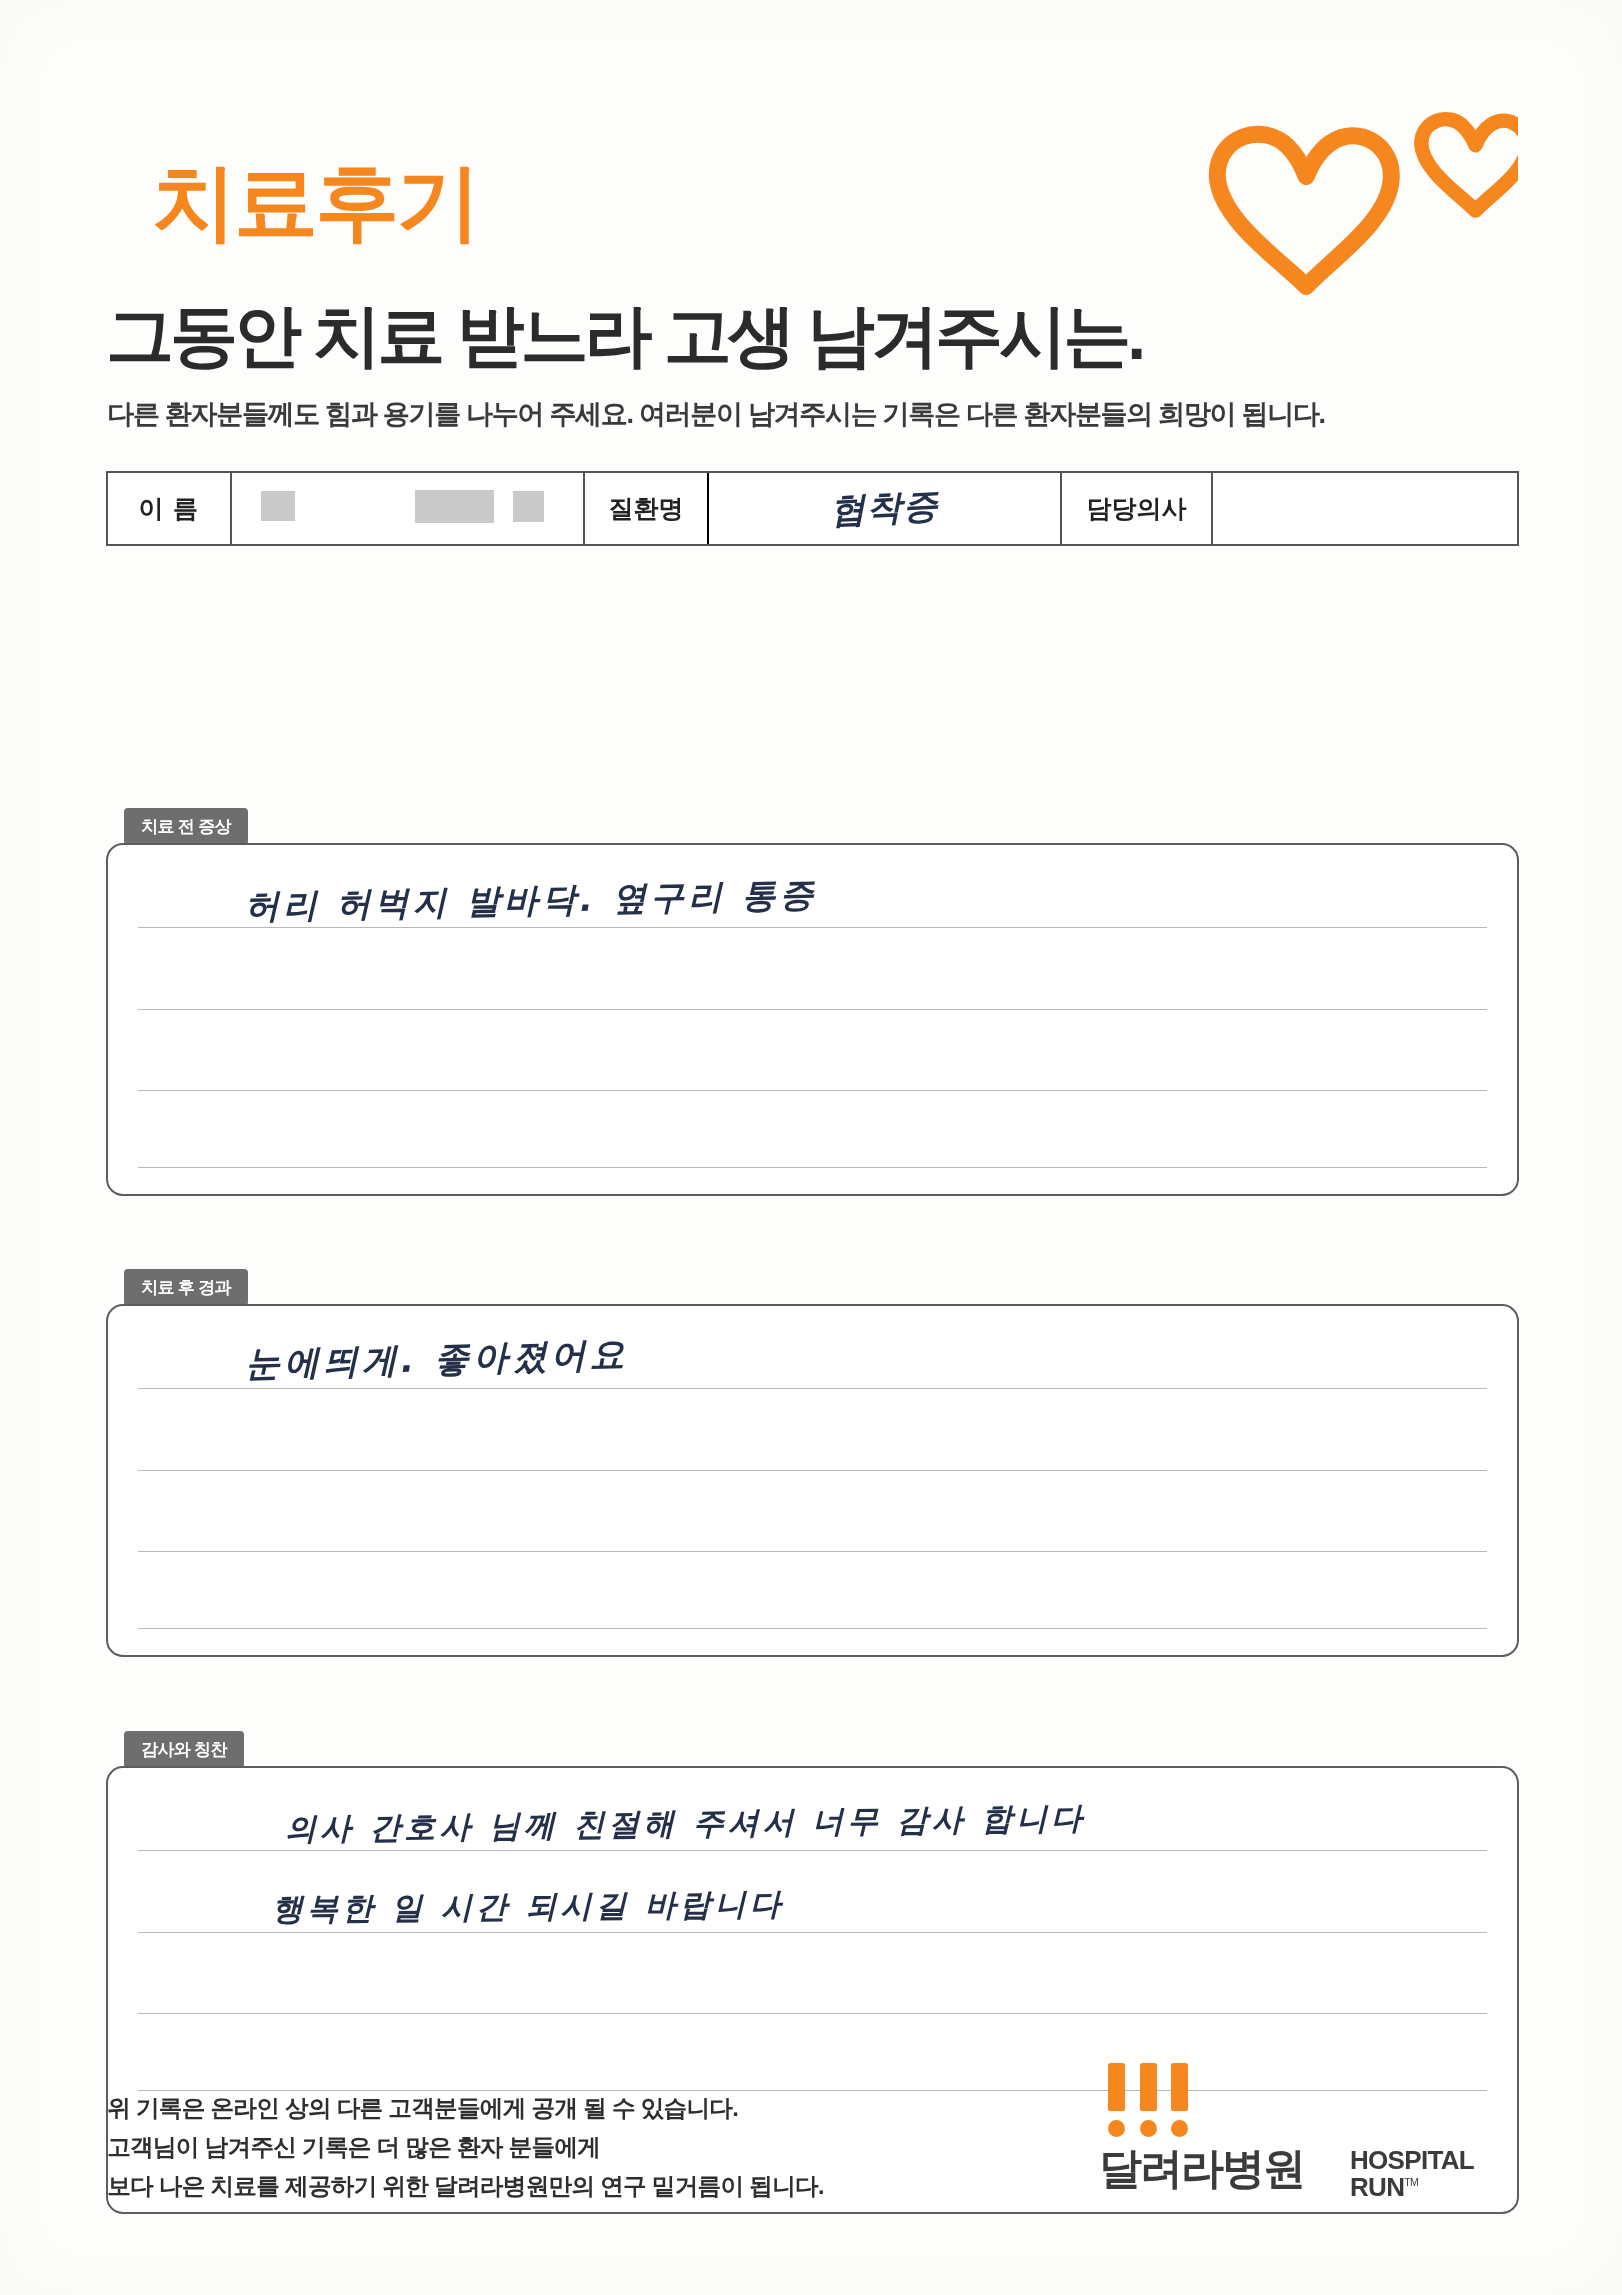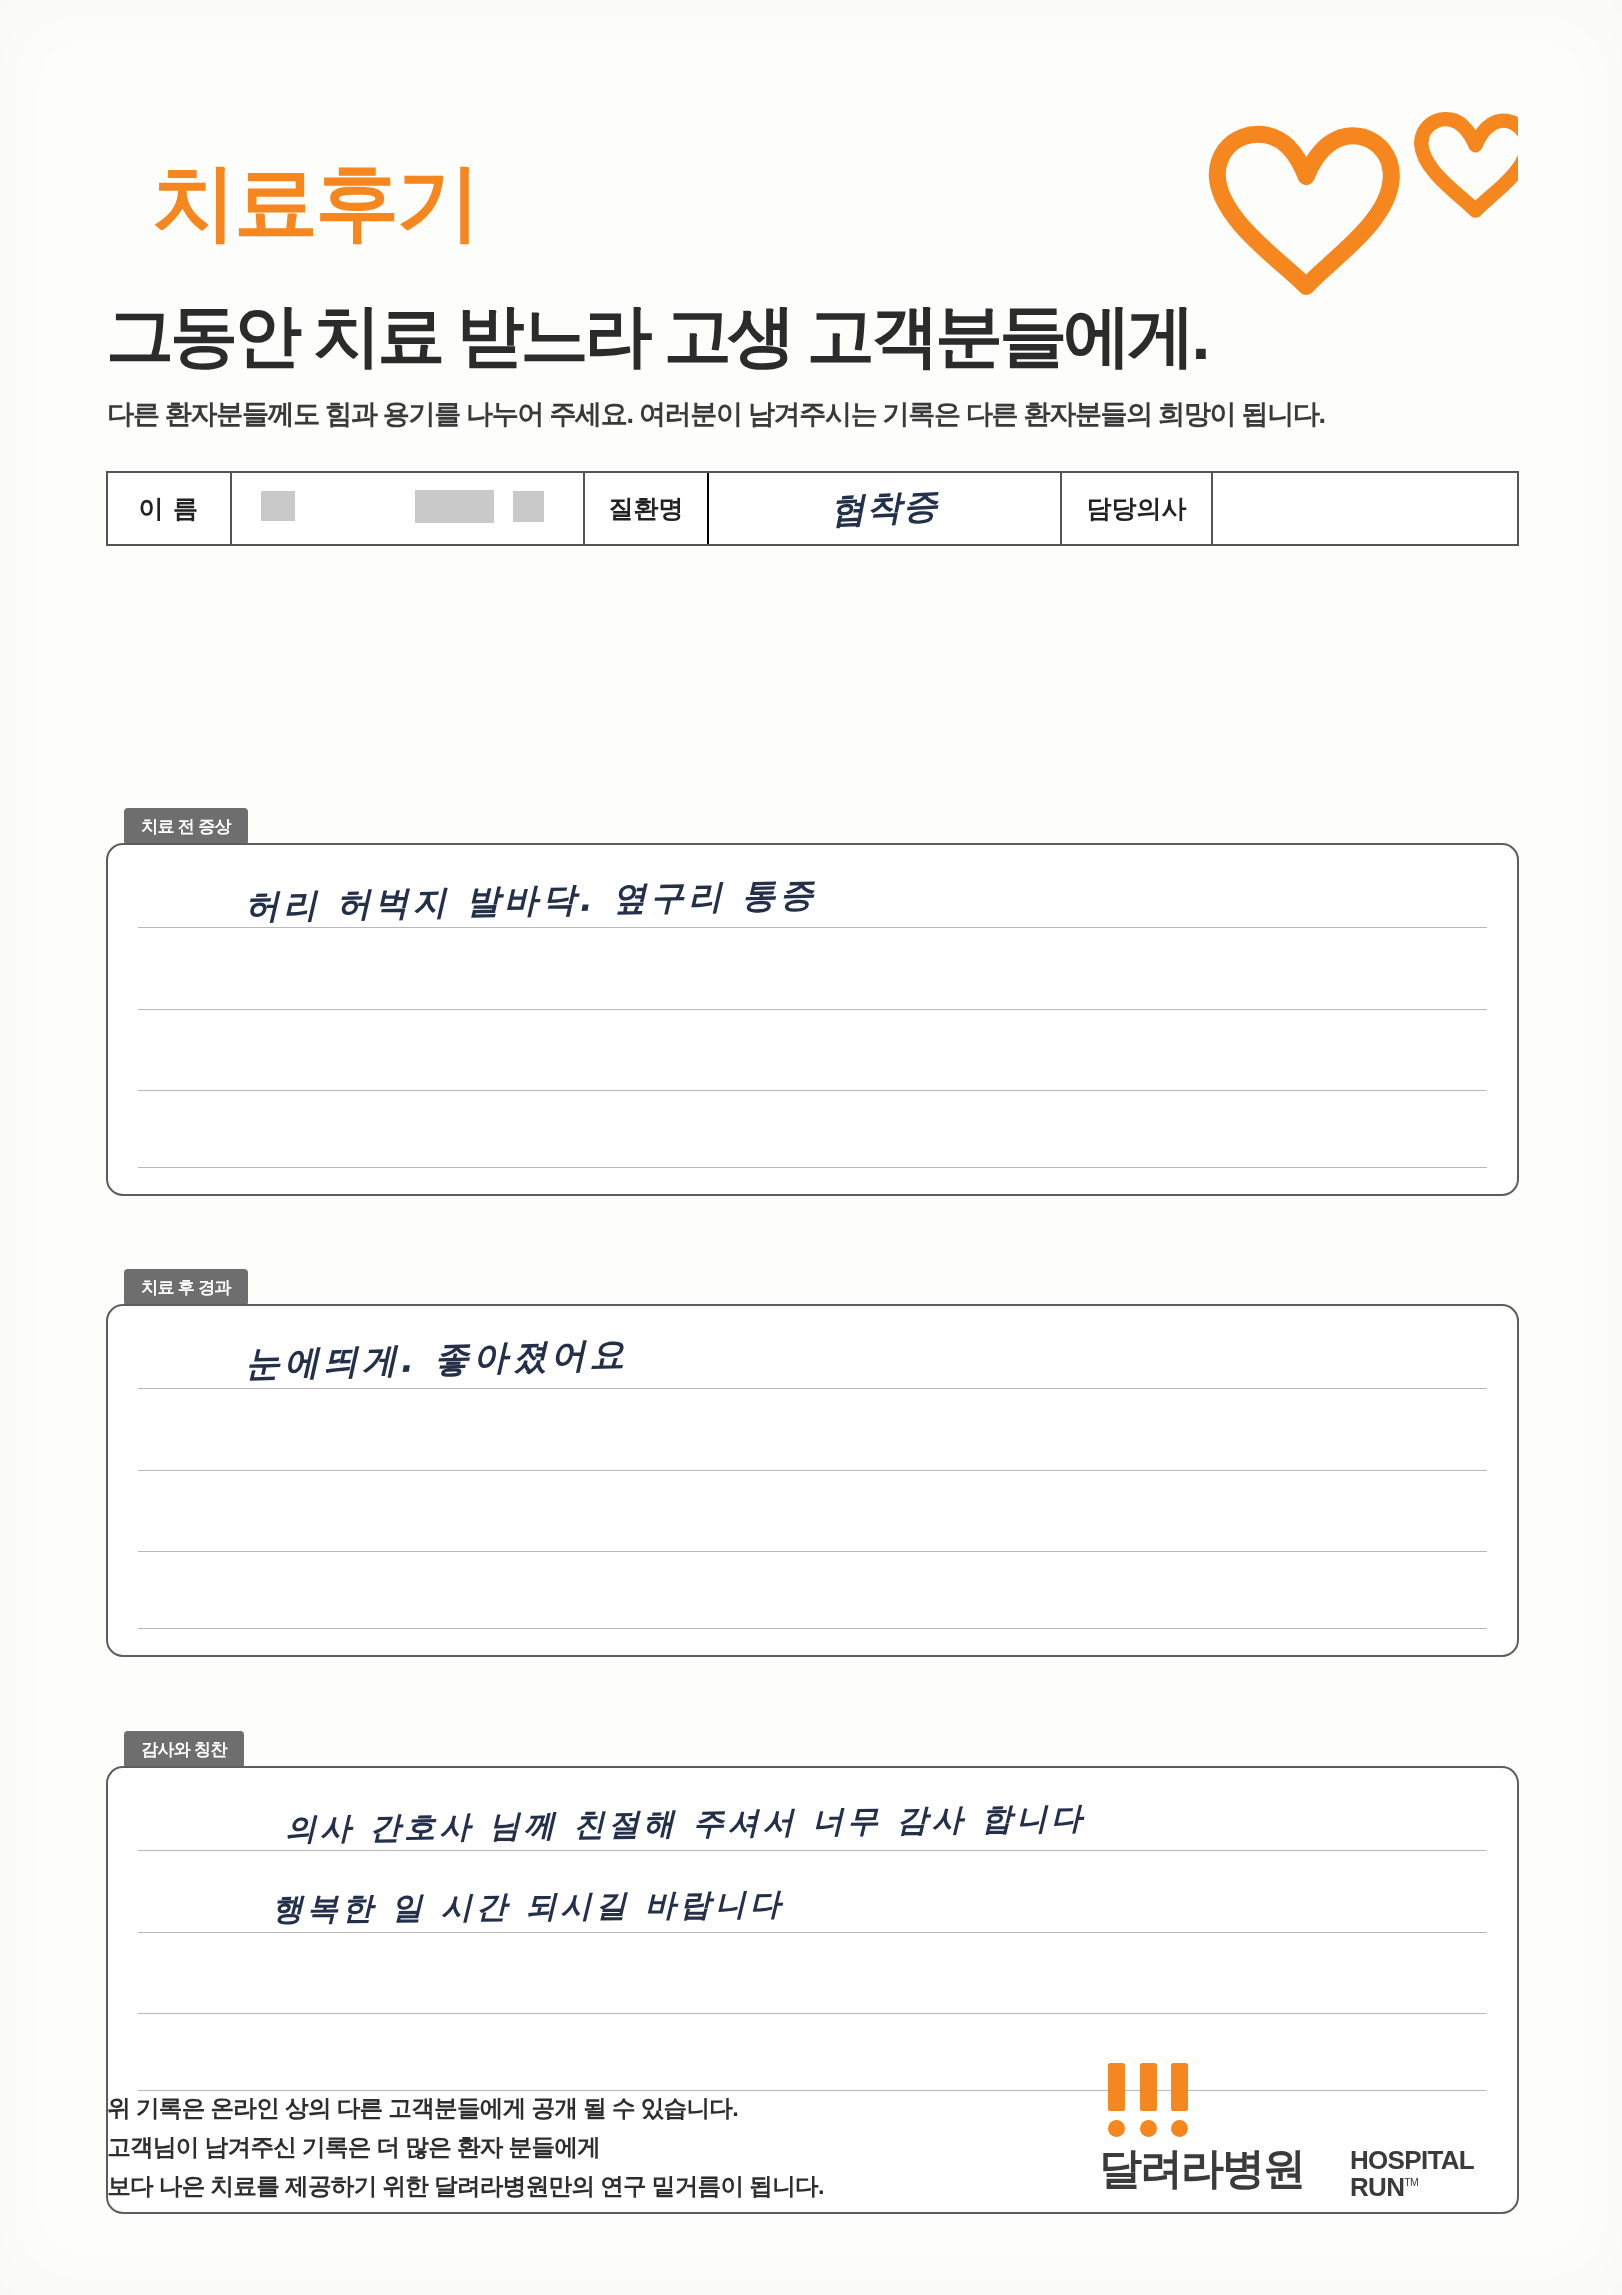--- a/index.html
+++ b/index.html
@@ -245,21 +245,21 @@
 
     <div class="title-main">치료후기</div>
 
     <div class="hearts">
       <svg viewBox="0 0 520 310" width="340" height="203" aria-hidden="true">
         <path d="M60 118 C60 58, 130 36, 168 74 C182 88, 190 104, 196 120 C204 100, 216 80, 234 68 C274 40, 330 70, 326 124 C322 190, 232 248, 196 288 C160 250, 62 186, 60 118 Z" fill="none" stroke="#F6871F" stroke-width="26" stroke-linejoin="round" stroke-linecap="round"></path>
         <path d="M372 70 C372 34, 414 20, 437 44 C446 53, 451 62, 455 72 C460 60, 467 48, 478 41 C502 24, 536 43, 534 75 C531 114, 477 148, 455 172 C433 149, 374 111, 372 70 Z" fill="none" stroke="#F6871F" stroke-width="22" stroke-linejoin="round" stroke-linecap="round"></path>
       </svg>
     </div>
 
-    <div class="subtitle">그동안 치료 받느라 고생 고객분들에게.</div>
+    <div class="subtitle">그동안 치료 받느라 고생 남겨주시는.</div>
     <div class="lede">다른 환자분들께도 힘과 용기를 나누어 주세요. 여러분이 남겨주시는 기록은 다른 환자분들의 희망이 됩니다.</div>
 
     <div class="info-table">
       <div class="info-cell label">이  름</div>
       <div class="info-cell value-name">
         <span class="redact" style="left:29px; top:18.3px; width:34px; height:30px;"></span>
         <span class="redact" style="left:183px; top:17px; width:79px; height:33px;"></span>
         <span class="redact" style="left:281px; top:18.3px; width:31px; height:31px;"></span>
       </div>
       <div class="info-cell label2">질환명</div>

